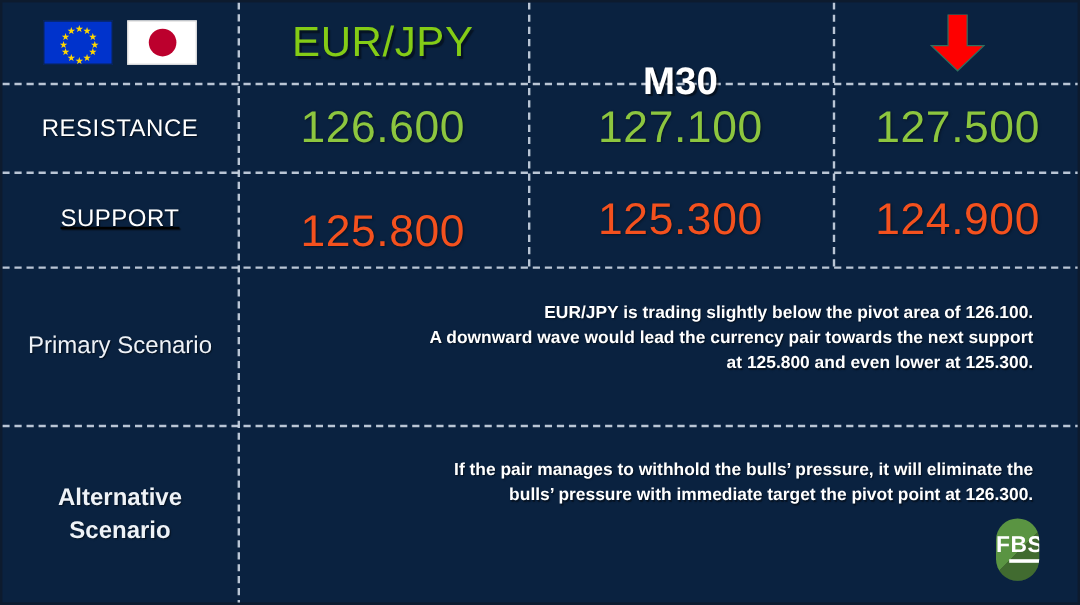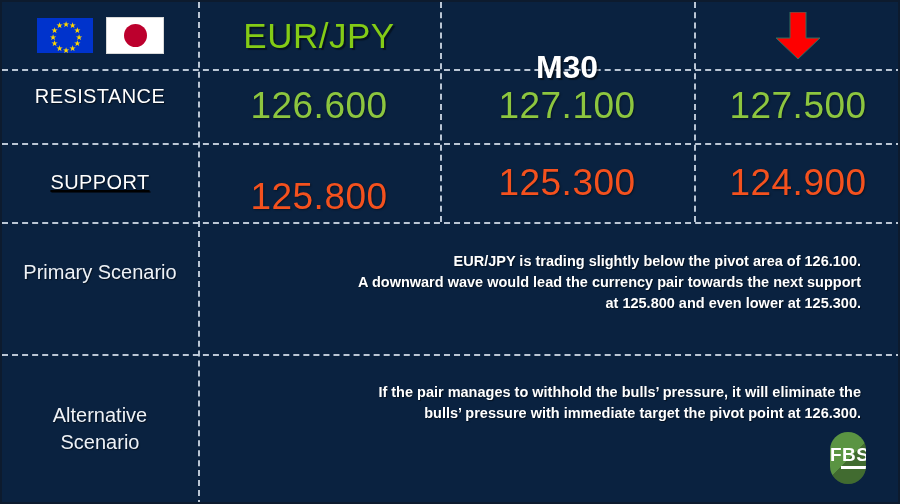--- a/index.html
+++ b/index.html
@@ -223,56 +223,56 @@
   <div class="cell" style="left:438px; top:0; width:254px; height:67px;margin-top:32px;">
     <span class="tf-title">M30</span>
   </div>
 
   <div class="cell" style="left:692px; top:0; width:208px; height:67px;">
     <svg class="arrow-down" viewBox="0 0 46 48">
       <polygon points="15,0 31,0 31,26 45,26 23,47 1,26 15,26" fill="#fe0000" stroke="#2f6f5e" stroke-width="1"></polygon>
     </svg>
   </div>
 
-  <div class="cell" style="left:0; top:57px; width:196px; height:74px;">
+  <div class="cell" style="left:0; top:68px; width:196px; height:74px;">
     <span class="row-label">RESISTANCE</span>
   </div>
   <div class="cell" style="left:196px; top:67px; width:242px; height:74px;text-align:right;">
     <span class="level-val level-res">126.600</span>
   </div>
   <div class="cell" style="left:438px; top:67px; width:254px; height:74px;">
     <span class="level-val level-res">127.100</span>
   </div>
   <div class="cell" style="left:692px; top:67px; width:208px; height:74px;">
     <span class="level-val level-res">127.500</span>
   </div>
 
   <div class="cell" style="left:0; top:141px; width:196px; height:79px;text-decoration:underline;">
     <span class="row-label">SUPPORT</span>
   </div>
-  <div class="cell" style="left:196px; top:137px; width:242px; height:79px;align-items:flex-end;">
+  <div class="cell" style="left:196px; top:151px; width:242px; height:79px;">
     <span class="level-val level-sup">125.800</span>
   </div>
   <div class="cell" style="left:438px; top:141px; width:254px; height:79px;align-items:center;">
     <span class="level-val level-sup">125.300</span>
   </div>
   <div class="cell" style="left:692px; top:141px; width:208px; height:79px;">
     <span class="level-val level-sup">124.900</span>
   </div>
 
-  <div class="cell" style="left:0; top:204px; width:196px; height:132px;">
+  <div class="cell" style="left:0; top:220px; width:196px; height:132px;">
     <span class="scen-label">Primary Scenario</span>
   </div>
   <div class="scen-body" style="left:239px; top:249px; width:620px;">
     <div>EUR/JPY is trading slightly below the pivot area of 126.100.</div>
     <div>A downward wave would lead the currency pair towards the next support</div>
     <div>at 125.800 and even lower at 125.300.</div>
   </div>
 
-  <div class="cell" style="left:0; top:352px; width:196px; height:150px;">
+  <div class="cell" style="left:0; top:352px; width:196px; height:150px;font-weight:bold;">
     <div class="scen-label">
       <div>Alternative</div>
       <div>Scenario</div>
     </div>
   </div>
   <div class="scen-body" style="left:239px; top:380px; width:620px;">
     <div>If the pair manages to withhold the bulls’ pressure, it will eliminate the</div>
     <div>bulls’ pressure with immediate target the pivot point at 126.300.</div>
   </div>
 

